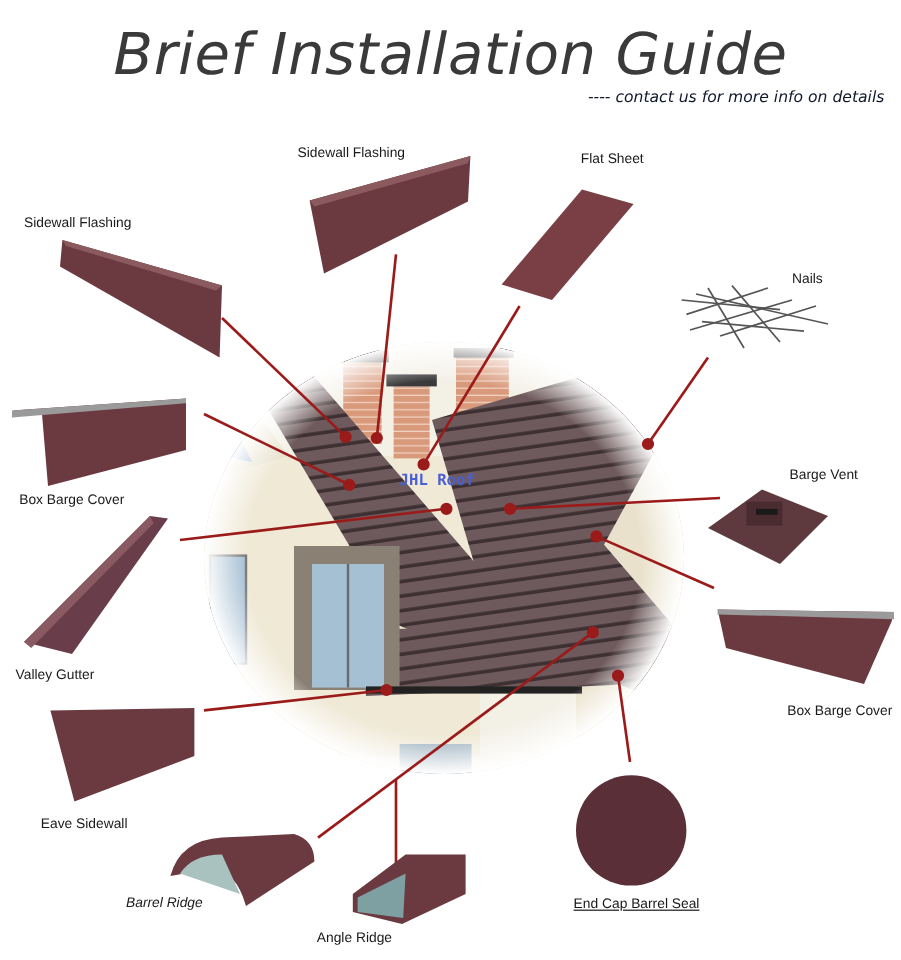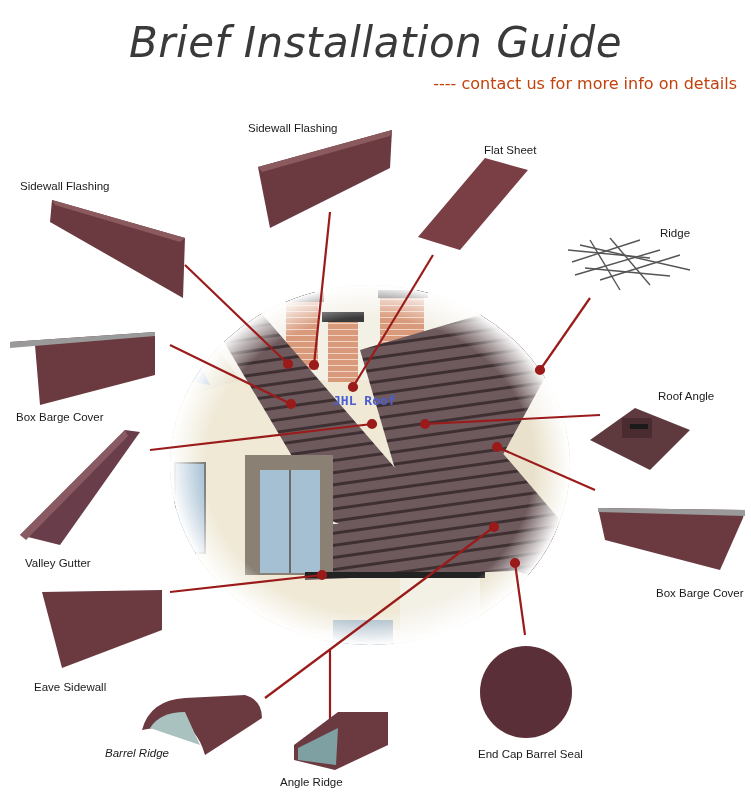--- a/index.html
+++ b/index.html
@@ -1,23 +1,23 @@
 <!DOCTYPE html>
 <html><head>
 <meta charset="utf-8">
 <style>
   html, body { margin:0; padding:0; background:#ffffff; }
   body { width:751px; height:800px; position:relative; overflow:hidden; font-family:"DejaVu Sans", sans-serif; }
   .title {
     position:absolute; left:0; top:18px; width:751px; text-align:center;
-    font-family:"DejaVu Sans", sans-serif; font-style:italic; font-size:42px;
+    font-family:"DejaVu Sans", sans-serif; font-style:italic; font-size:48px;
     color:#3a3a3a; letter-spacing:0.5px;
   }
   .subtitle {
-    position:absolute; right:14px; top:74px; font-size:16px; color:#c2410c;
+    position:absolute; right:14px; top:74px; font-style:italic; font-size:13px; color:#0f172a;
     font-family:"DejaVu Sans", sans-serif;
   }
   .label {
     position:absolute; font-family:"Liberation Sans", sans-serif; font-size:11.5px; color:#1a1a1a; white-space:nowrap;
   }
   svg.stage { position:absolute; left:0; top:0; }
   .watermark { position:absolute; font-family:"DejaVu Sans Mono", monospace; font-size:13px; color:#4a5fd0; font-weight:bold; }
 </style>
 </head>
 <body>
@@ -145,22 +145,22 @@
     <polygon points="294,745 338,712 388,712 388,745 335,770 294,760" fill="#6b3a40"></polygon>
     <polygon points="298,748 338,728 336,765 298,760" fill="#7fa0a2"></polygon>
   </g>
   <circle cx="526" cy="692" r="46" fill="#5a2f38"></circle>
 </svg>
 
 <div class="watermark" style="left:333px;top:393px;">JHL Roof</div>
 
 <div class="label" style="left:20px;top:180px;">Sidewall Flashing</div>
 <div class="label" style="left:248px;top:122px;">Sidewall Flashing</div>
-<div class="label" style="left:484px;top:144px;">Flat Sheet</div>
-<div class="label" style="left:660px;top:227px;">Ridge</div>
+<div class="label" style="left:484px;top:127px;">Flat Sheet</div>
+<div class="label" style="left:660px;top:227px;">Nails</div>
 <div class="label" style="left:16px;top:411px;">Box Barge Cover</div>
-<div class="label" style="left:658px;top:390px;">Roof Angle</div>
-<div class="label" style="left:25px;top:557px;">Valley Gutter</div>
+<div class="label" style="left:658px;top:390px;">Barge Vent</div>
+<div class="label" style="left:13px;top:557px;">Valley Gutter</div>
 <div class="label" style="left:656px;top:587px;">Box Barge Cover</div>
 <div class="label" style="left:34px;top:681px;">Eave Sidewall</div>
 <div class="label" style="left:105px;top:747px;font-style:italic;">Barrel Ridge</div>
-<div class="label" style="left:280px;top:776px;">Angle Ridge</div>
-<div class="label" style="left:478px;top:748px;">End Cap Barrel Seal</div>
+<div class="label" style="left:264px;top:776px;">Angle Ridge</div>
+<div class="label" style="left:478px;top:748px;text-decoration:underline;">End Cap Barrel Seal</div>
 
 </body></html>

